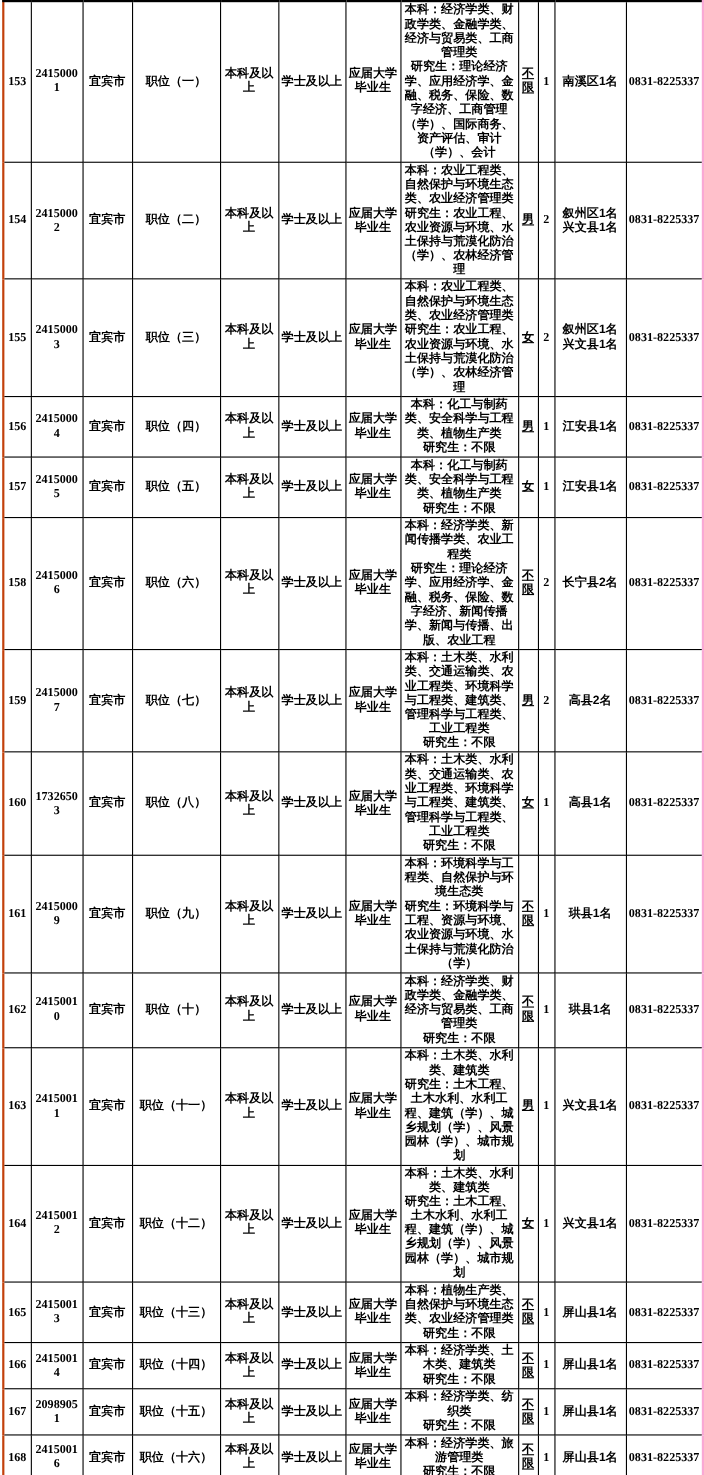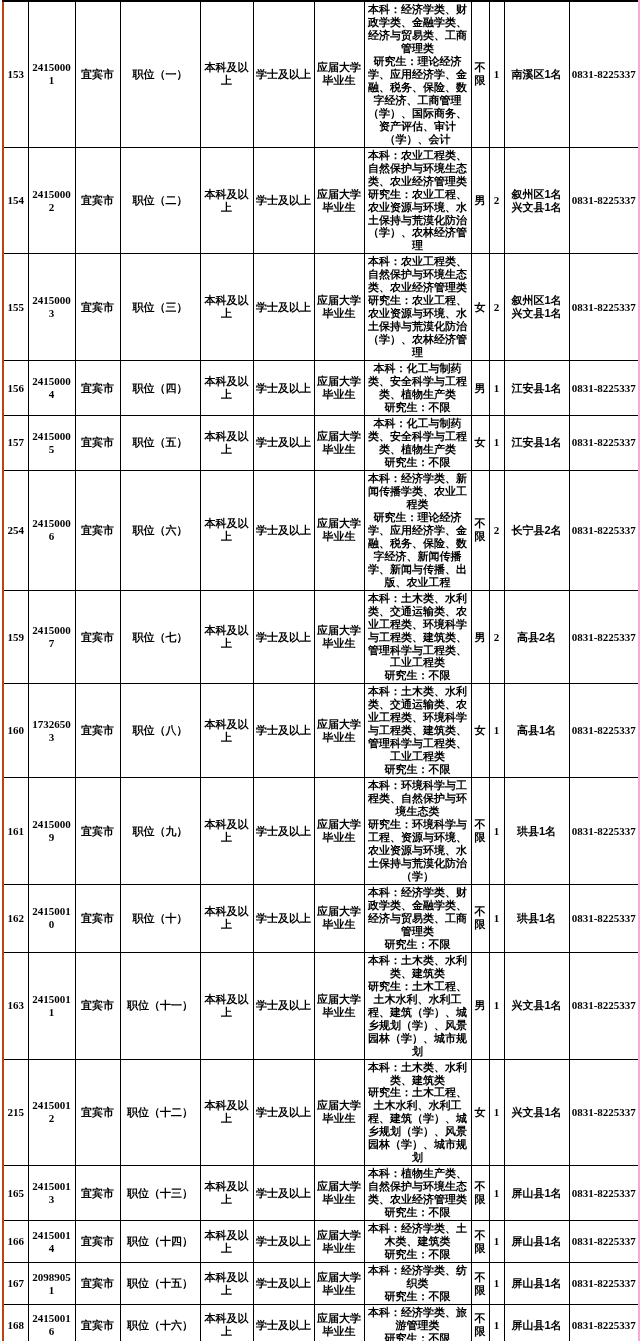--- a/index.html
+++ b/index.html
@@ -53,21 +53,21 @@
     padding: 1px 2px 1px 3px;
   }
   td.c-quota {
     text-align: left;
     font-size: 10.5px;
     line-height: 1.25;
     padding-left: 3px;
     border-left: 3px double #000;
     margin-top: 21px;
   }
-  td.c-gender { padding: 1px 1px; font-size: 10.5px; }
+  td.c-gender { padding: 1px 1px; font-size: 10.5px; text-decoration: underline; }
   td.c-count  { padding: 1px 0;  font-family: "Liberation Serif", serif; }
 
   col.w-no       { width: 25px; }
   col.w-code     { width: 47px; }
   col.w-city     { width: 45px; }
   col.w-position { width: 80px; }
   col.w-edu      { width: 53px; }
   col.w-degree   { width: 61px; }
   col.w-type     { width: 50px; }
   col.w-major    { width: 107px; }
@@ -167,21 +167,21 @@
     <td class="c-degree">学士及以上</td>
     <td class="c-type">应届大学毕业生</td>
     <td class="c-major">本科：化工与制药类、安全科学与工程类、植物生产类
 研究生：不限</td>
     <td class="c-gender">女</td>
     <td class="c-count">1</td>
     <td class="c-quota">江安县1名</td>
     <td class="c-phone">0831-8225337</td>
   </tr>
         <tr>
-    <td class="c-no">254</td>
+    <td class="c-no">158</td>
     <td class="c-code">24150006</td>
     <td class="c-city">宜宾市</td>
     <td class="c-position">职位（六）</td>
     <td class="c-edu">本科及以上</td>
     <td class="c-degree">学士及以上</td>
     <td class="c-type">应届大学毕业生</td>
     <td class="c-major">本科：经济学类、新闻传播学类、农业工程类
 研究生：理论经济学、应用经济学、金融、税务、保险、数字经济、新闻传播学、新闻与传播、出版、农业工程</td>
     <td class="c-gender">不限</td>
     <td class="c-count">2</td>
@@ -257,21 +257,21 @@
     <td class="c-degree">学士及以上</td>
     <td class="c-type">应届大学毕业生</td>
     <td class="c-major">本科：土木类、水利类、建筑类
 研究生：土木工程、土木水利、水利工程、建筑（学）、城乡规划（学）、风景园林（学）、城市规划</td>
     <td class="c-gender">男</td>
     <td class="c-count">1</td>
     <td class="c-quota">兴文县1名</td>
     <td class="c-phone">0831-8225337</td>
   </tr>
         <tr>
-    <td class="c-no">215</td>
+    <td class="c-no">164</td>
     <td class="c-code">24150012</td>
     <td class="c-city">宜宾市</td>
     <td class="c-position">职位（十二）</td>
     <td class="c-edu">本科及以上</td>
     <td class="c-degree">学士及以上</td>
     <td class="c-type">应届大学毕业生</td>
     <td class="c-major">本科：土木类、水利类、建筑类
 研究生：土木工程、土木水利、水利工程、建筑（学）、城乡规划（学）、风景园林（学）、城市规划</td>
     <td class="c-gender">女</td>
     <td class="c-count">1</td>

